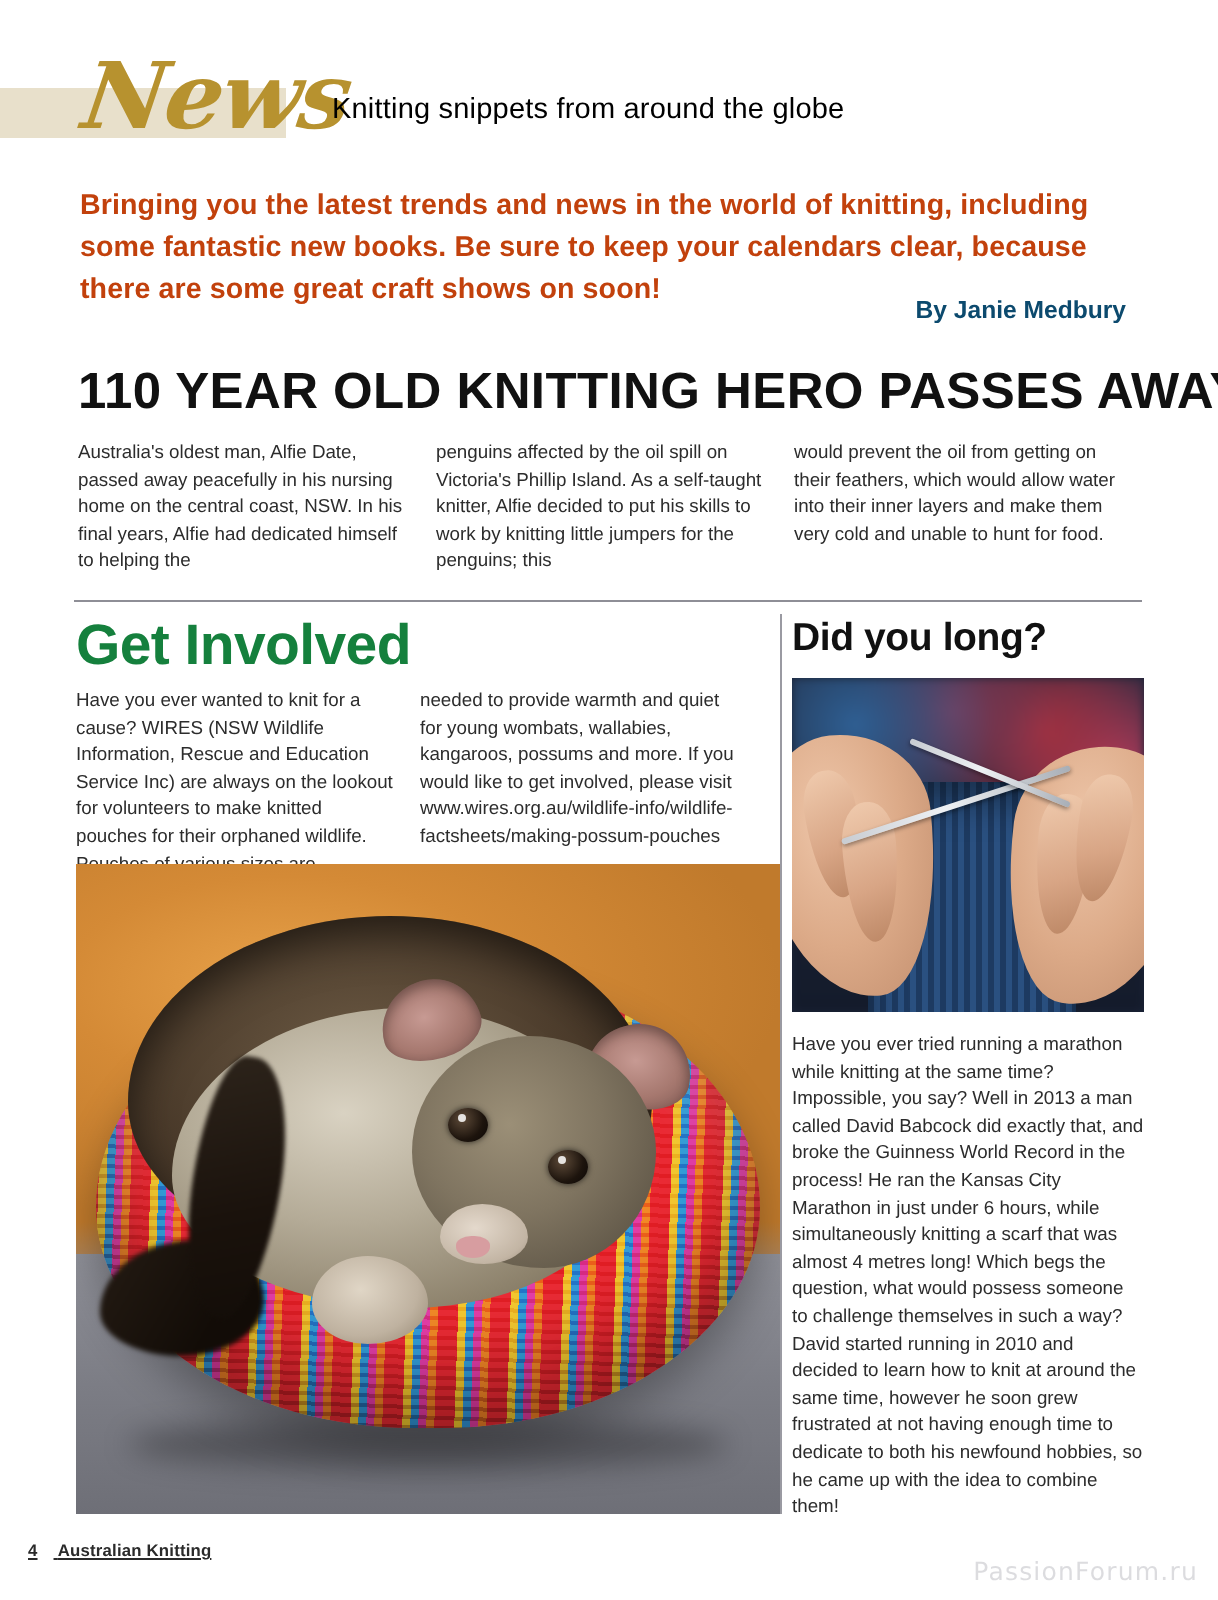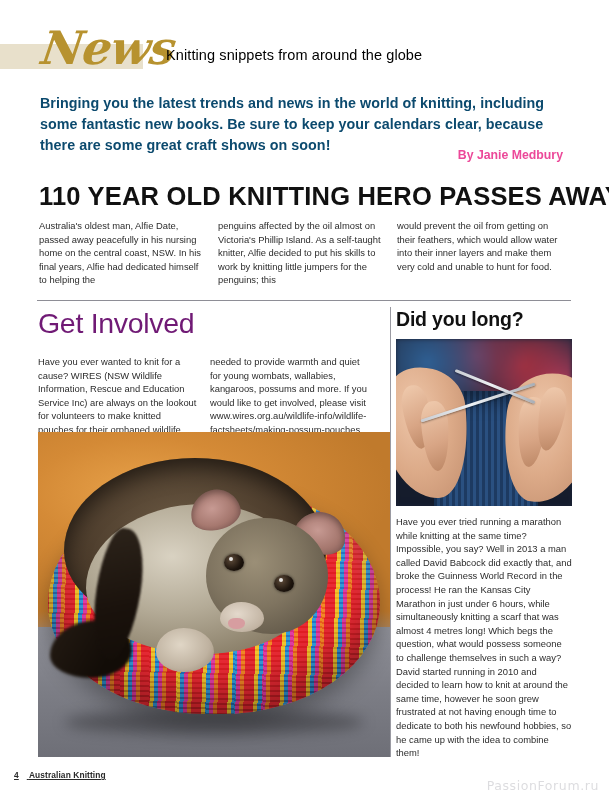--- a/index.html
+++ b/index.html
@@ -64,31 +64,31 @@
   
   .intro {
     position: absolute;
     left: 40px;
     top: 93px;
     width: 528px;
     font-size: 14.3px;
     font-weight: 700;
     line-height: 21px;
     letter-spacing: .05px;
-    color: #0c4a6e;
+    color: #c2410c;
   }
   .byline {
     position: absolute;
     left: 40px;
     top: 148px;
     width: 523px;
     text-align: right;
     font-size: 12.3px;
     font-weight: 700;
-    color: #ec4899;
+    color: #0c4a6e;
   }
 
   
   .headline {
     position: absolute;
     left: 39px;
     top: 182px;
     width: 540px;
     font-size: 25.5px;
     font-weight: 700;
@@ -127,25 +127,25 @@
 
   
   .get-involved {
     position: absolute;
     left: 38px;
     top: 307px;
     width: 345px;
   }
   .gi-heading {
     font-size: 28.5px;
-    font-weight: 400;
+    font-weight: 700;
     letter-spacing: -.3px;
-    color: #701a75;
+    color: #15803d;
     line-height: 32px;
-    margin: 0 0 16px 0;
+    margin: 0 0 4px 0;
   }
   .gi-cols {
     display: flex;
     margin-top: 3px;
   }
   .gi-col {
     width: 172px;
     padding-right: 12px;
     box-sizing: border-box;
     font-size: 9.4px;
@@ -470,21 +470,21 @@
     <div class="masthead-tagline">Knitting snippets from around the globe</div>
   </div>
 
   <div class="intro">Bringing you the latest trends and news in the world of knitting, including some fantastic new books. Be sure to keep your calendars clear, because there are some great craft shows on soon!</div>
   <div class="byline">By Janie Medbury</div>
 
   <div class="headline">110 YEAR OLD KNITTING HERO PASSES AWAY</div>
 
   <div class="story-cols">
     <div class="story-col">Australia's oldest man, Alfie Date, passed away peacefully in his nursing home on the central coast, NSW. In his final years, Alfie had dedicated himself to helping the</div>
-    <div class="story-col">penguins affected by the oil almost on Victoria's Phillip Island. As a self-taught knitter, Alfie decided to put his skills to work by knitting little jumpers for the penguins; this</div>
+    <div class="story-col">penguins affected by the oil spill on Victoria's Phillip Island. As a self-taught knitter, Alfie decided to put his skills to work by knitting little jumpers for the penguins; this</div>
     <div class="story-col">would prevent the oil from getting on their feathers, which would allow water into their inner layers and make them very cold and unable to hunt for food.</div>
   </div>
 
   <div class="rule"></div>
 
   <div class="get-involved">
     <div class="gi-heading">Get Involved</div>
     <div class="gi-cols">
       <div class="gi-col">Have you ever wanted to knit for a cause? WIRES (NSW Wildlife Information, Rescue and Education Service Inc) are always on the lookout for volunteers to make knitted pouches for their orphaned wildlife. Pouches of various sizes are</div>
       <div class="gi-col">needed to provide warmth and quiet for young wombats, wallabies, kangaroos, possums and more. If you would like to get involved, please visit www.wires.org.au/wildlife-info/wildlife-factsheets/making-possum-pouches</div>

